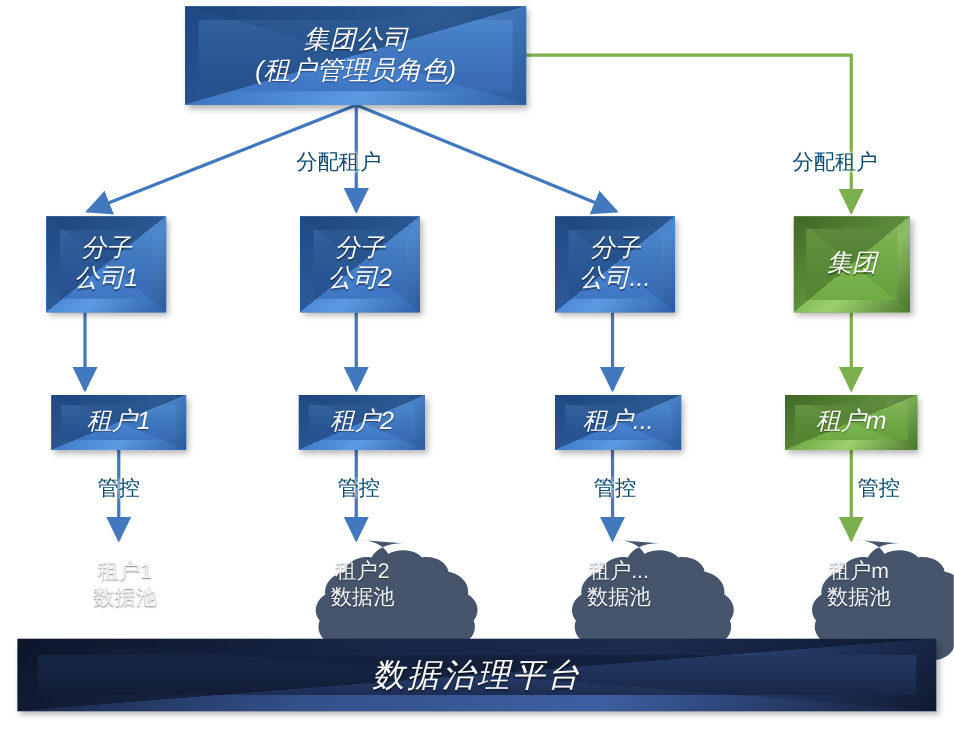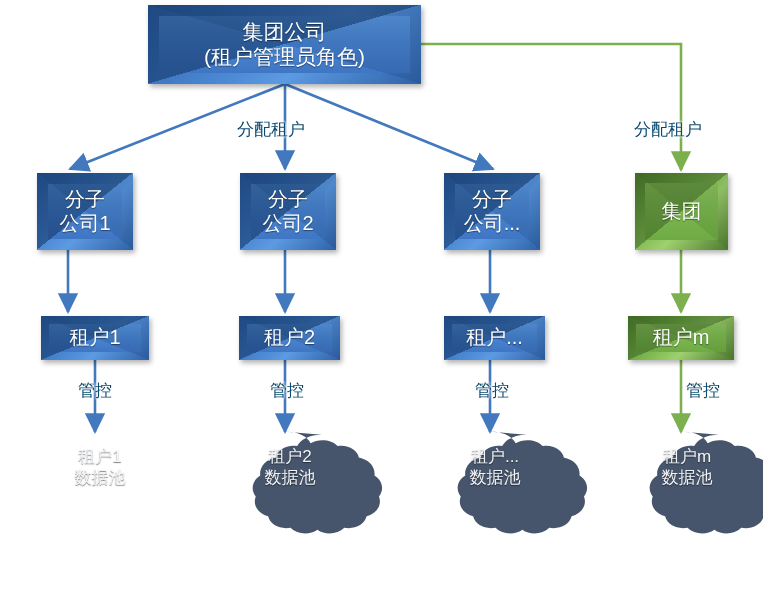--- a/index.html
+++ b/index.html
@@ -22,21 +22,21 @@
     z-index:3;
     box-sizing:border-box;
     display:flex;align-items:center;justify-content:center;
     text-align:center;
     color:#ffffff;
     text-shadow:0 1px 1px rgba(0,0,0,.45);
     line-height:1.18;
     overflow:hidden;
     box-shadow:2px 3px 5px rgba(0,0,0,.30);
   }
-  .box .lbl{position:relative;z-index:2;white-space:pre-line;}
+  .box .lbl{position:relative;z-index:2;white-space:pre-line;font-style:italic;}
 
   
   .box.blue{background:#3d7cc9;}
   .box.blue .face{
     position:absolute;
     left:11px;top:11px;right:11px;bottom:11px;
     background:linear-gradient(to bottom,#5b98e0 0%,#4a86d2 45%,#3f76c4 100%);
     z-index:1;
   }
   .box.blue .edge{
@@ -262,14 +262,20 @@
 
   <div class="cloud-text" style="left:44px;top:447px;width:112px;">租户1
 数据池</div>
   <div class="cloud-text" style="left:234px;top:447px;width:112px;">租户2
 数据池</div>
   <div class="cloud-text" style="left:439px;top:447px;width:112px;">租户...
 数据池</div>
   <div class="cloud-text" style="left:631px;top:447px;width:112px;">租户m
 数据池</div>
 
+  <div class="box navy t-platform" style="left:14px;top:511px;width:735px;height:58px;">
+    <div class="edge"></div>
+    <div class="face"></div>
+    <div class="shade"></div>
+    <span class="lbl">数据治理平台</span>
+  </div>
 
 </div>
 
 </body></html>

